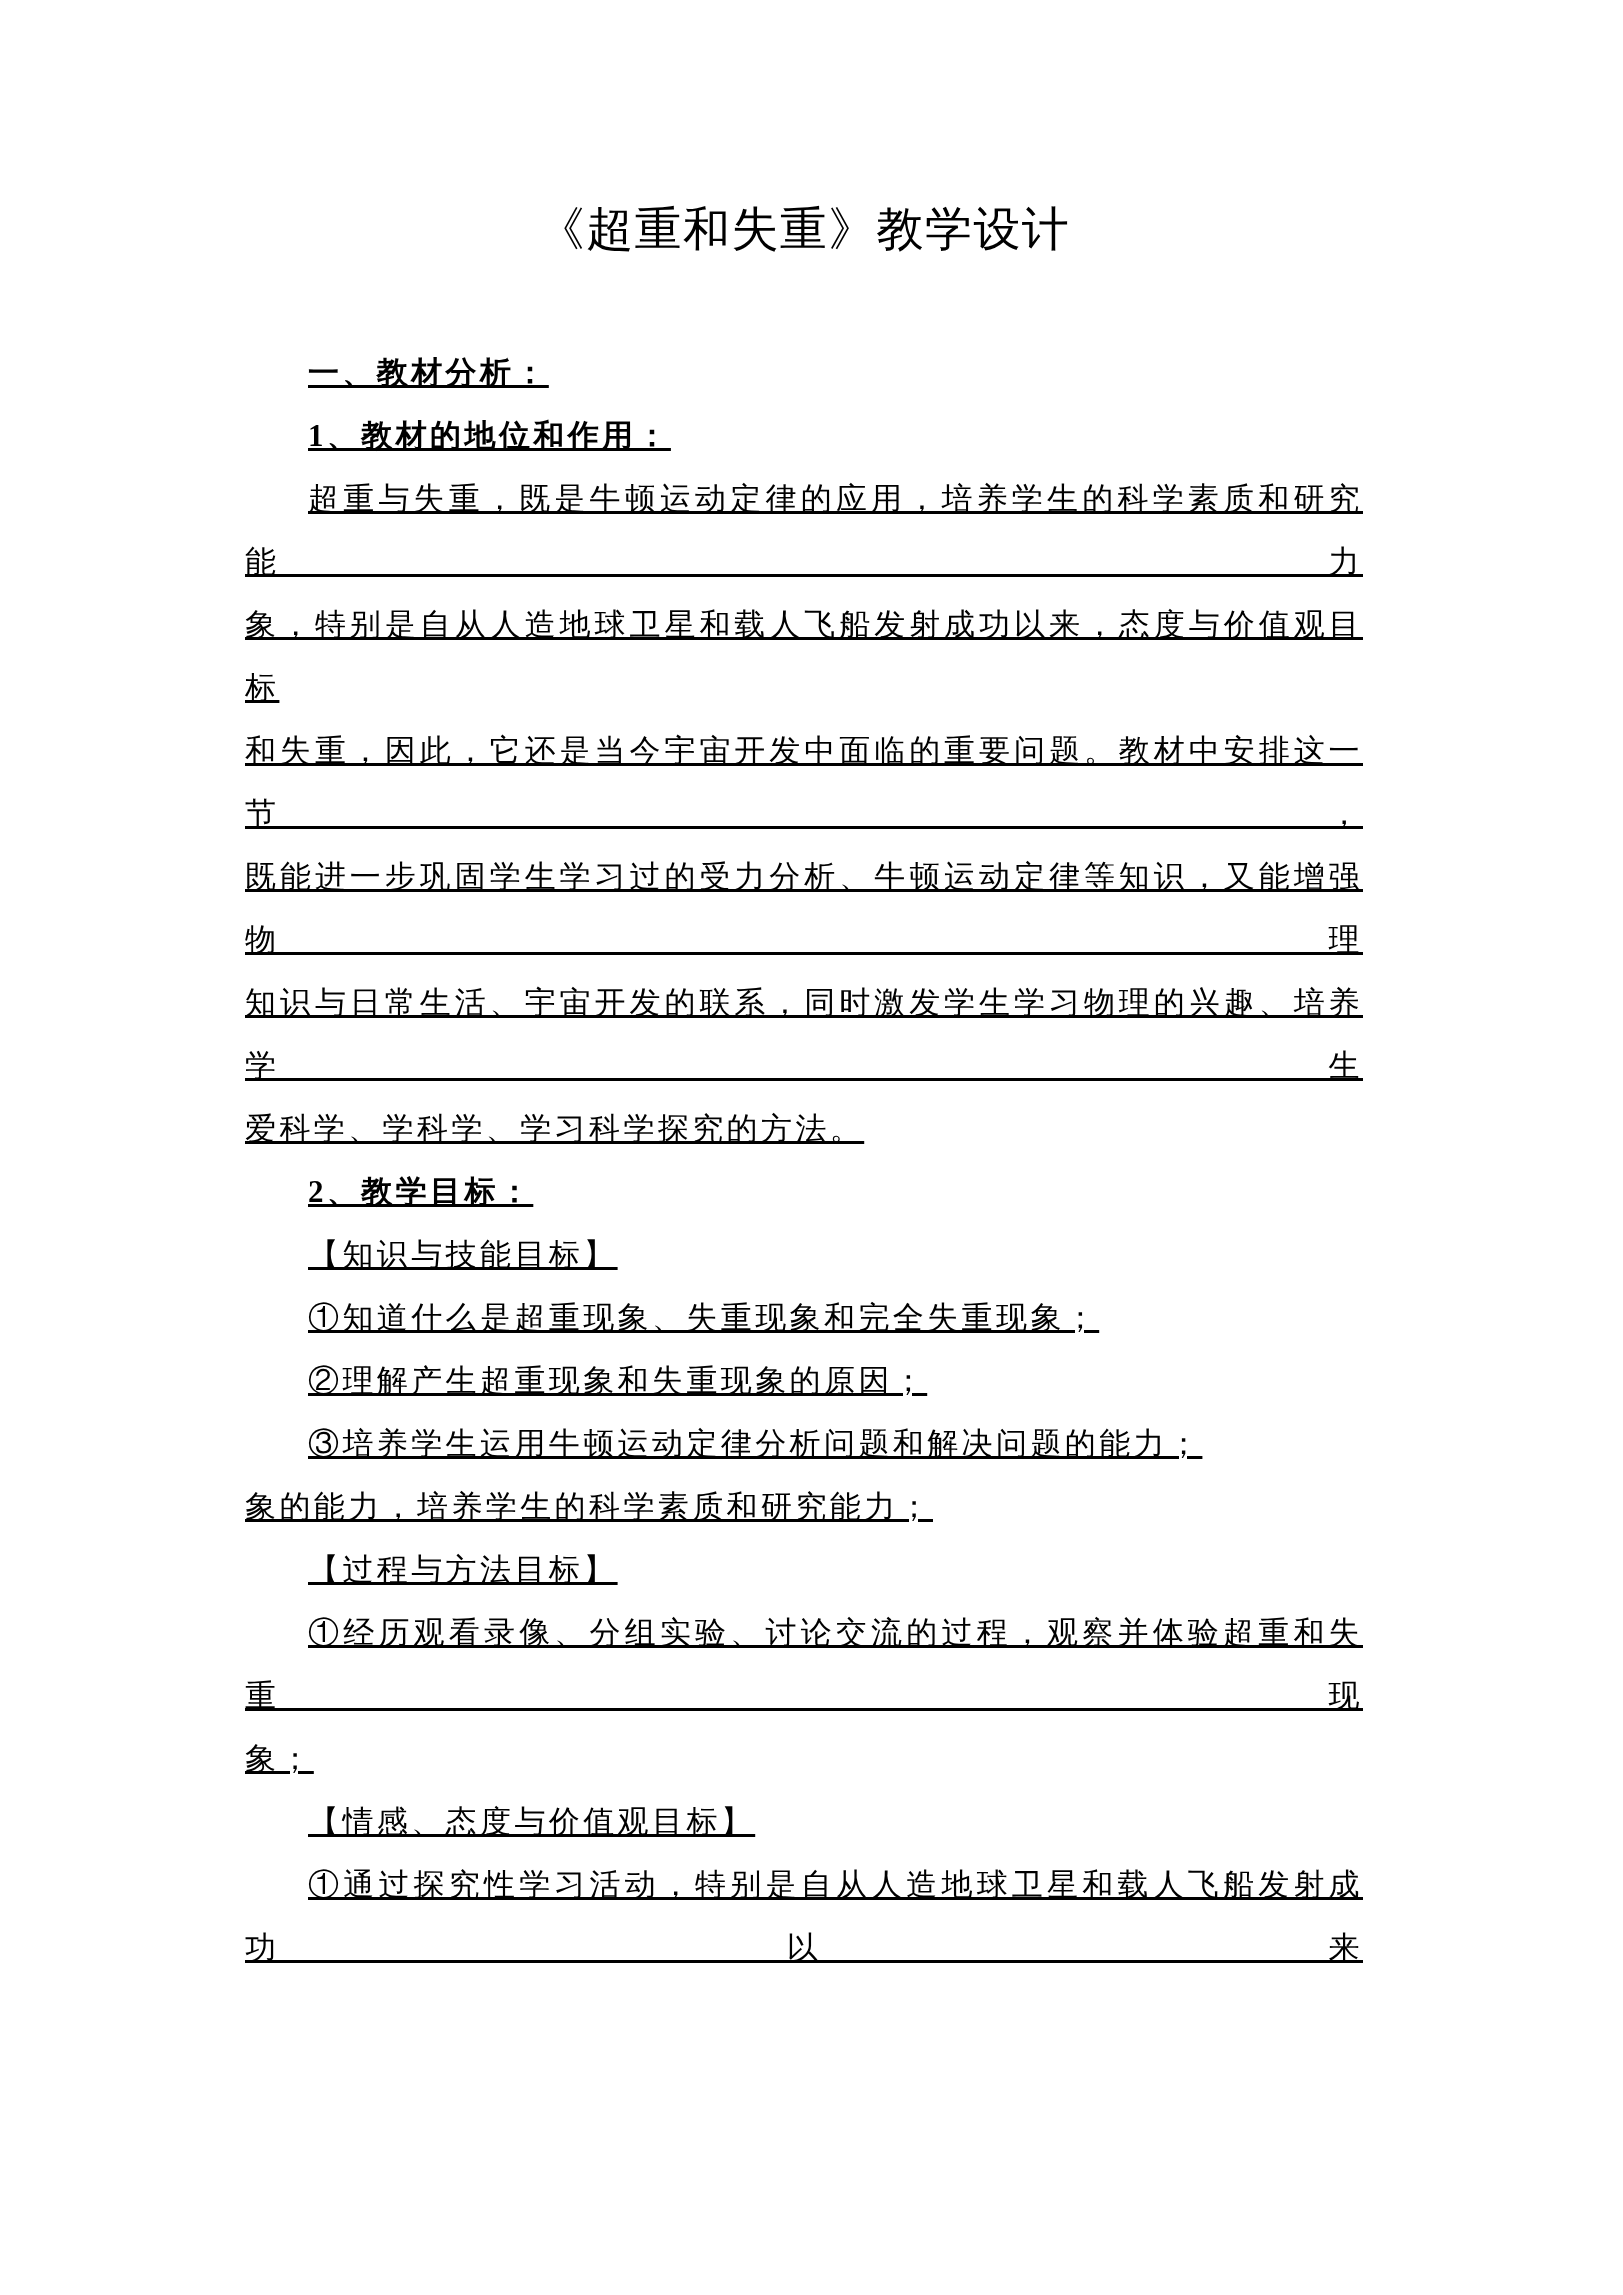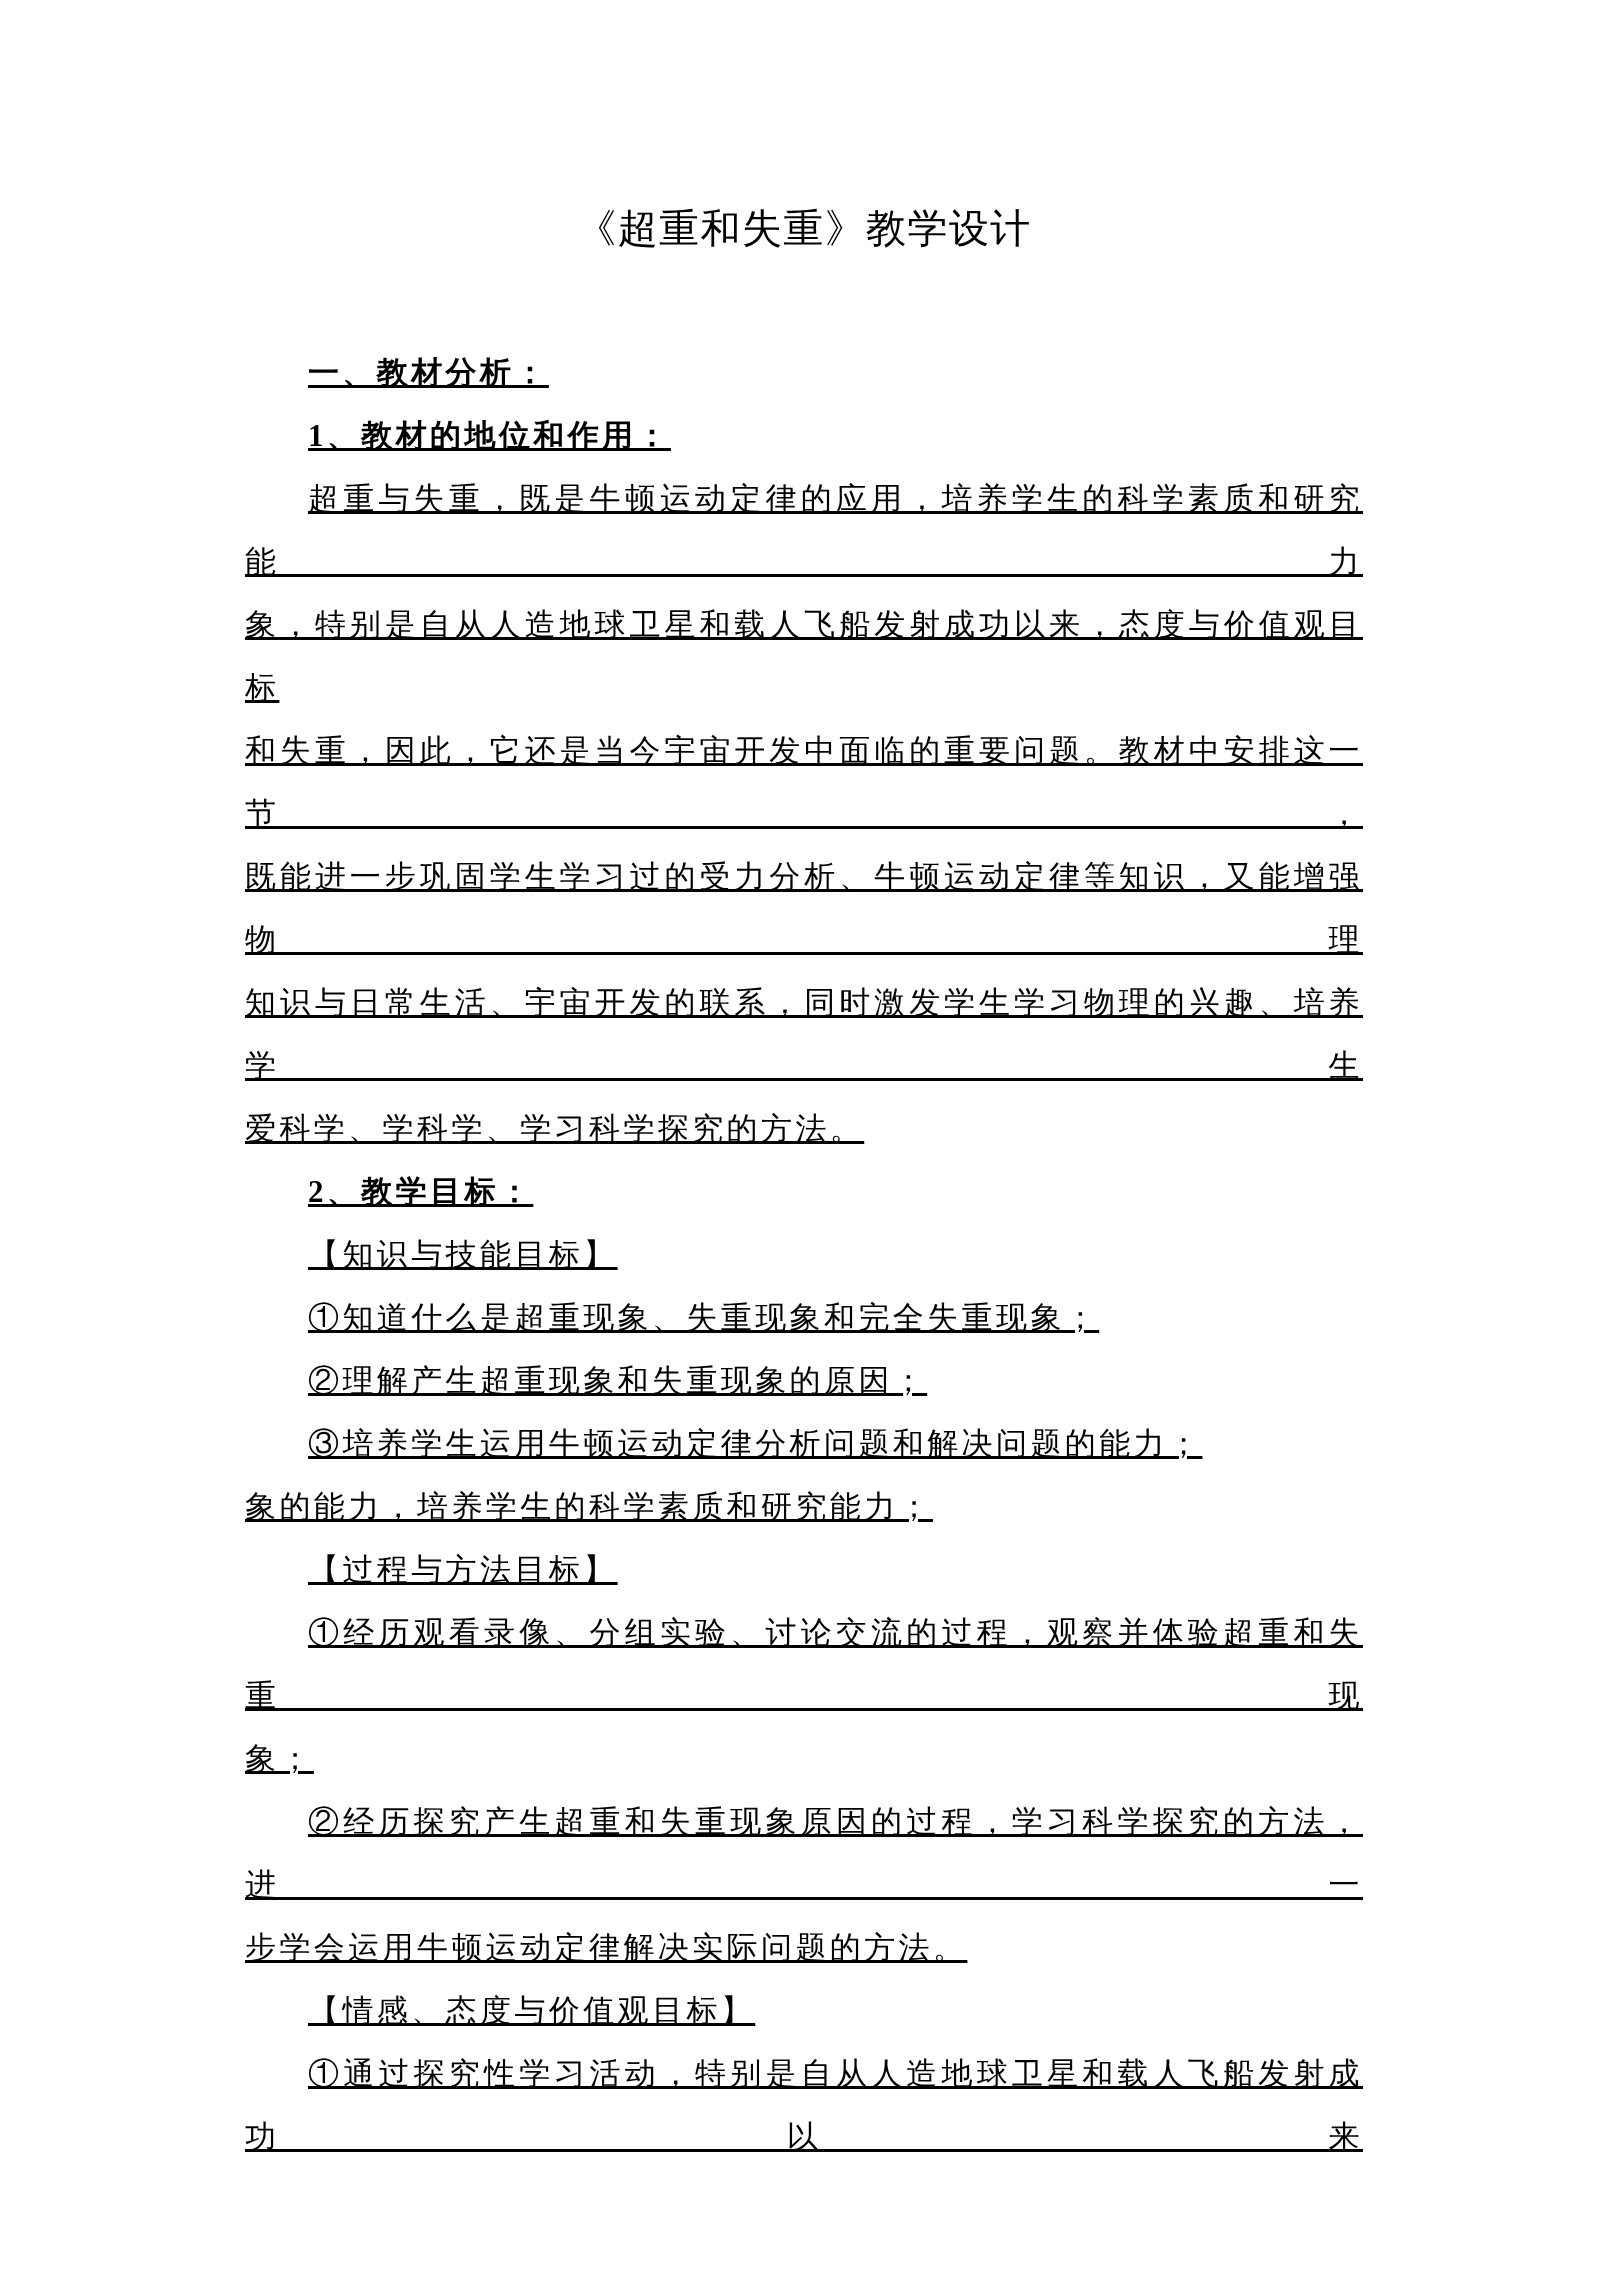--- a/index.html
+++ b/index.html
@@ -9,21 +9,21 @@
     height: 2295px;
     background: #ffffff;
     font-family: "Liberation Serif", "DejaVu Serif", serif;
     color: #000000;
     overflow: hidden;
   }
   .doc-title {
     padding-top: 208px;
     margin-left: 245px;
     width: 1118px;
-    font-size: 40px;
+    font-size: 47px;
     line-height: 42px;
     letter-spacing: 1.4px;
     text-align: center;
     font-weight: 400;
   }
   .doc-body {
     margin-top: 91px;
     margin-left: 245px;
     width: 1118px;
     font-size: 31px;
@@ -81,24 +81,20 @@
         <div class="line">象的能力，培养学生的科学素质和研究能力；</div>
       </div>
       <div class="block">
         <div class="line indent">【过程与方法目标】</div>
       </div>
       <div class="block">
         <div class="line indent full">①经历观看录像、分组实验、讨论交流的过程，观察并体验超重和失重现</div>
         <div class="line">象；</div>
       </div>
       <div class="block">
-        <div class="line indent full">②经历探究产生超重和失重现象原因的过程，学习科学探究的方法，进一</div>
-        <div class="line">步学会运用牛顿运动定律解决实际问题的方法。</div>
-      </div>
-      <div class="block">
         <div class="line indent">【情感、态度与价值观目标】</div>
       </div>
       <div class="block">
         <div class="line indent full">①通过探究性学习活动，特别是自从人造地球卫星和载人飞船发射成功以来</div>
       </div>
     </div>
 
 </div>
 
 

